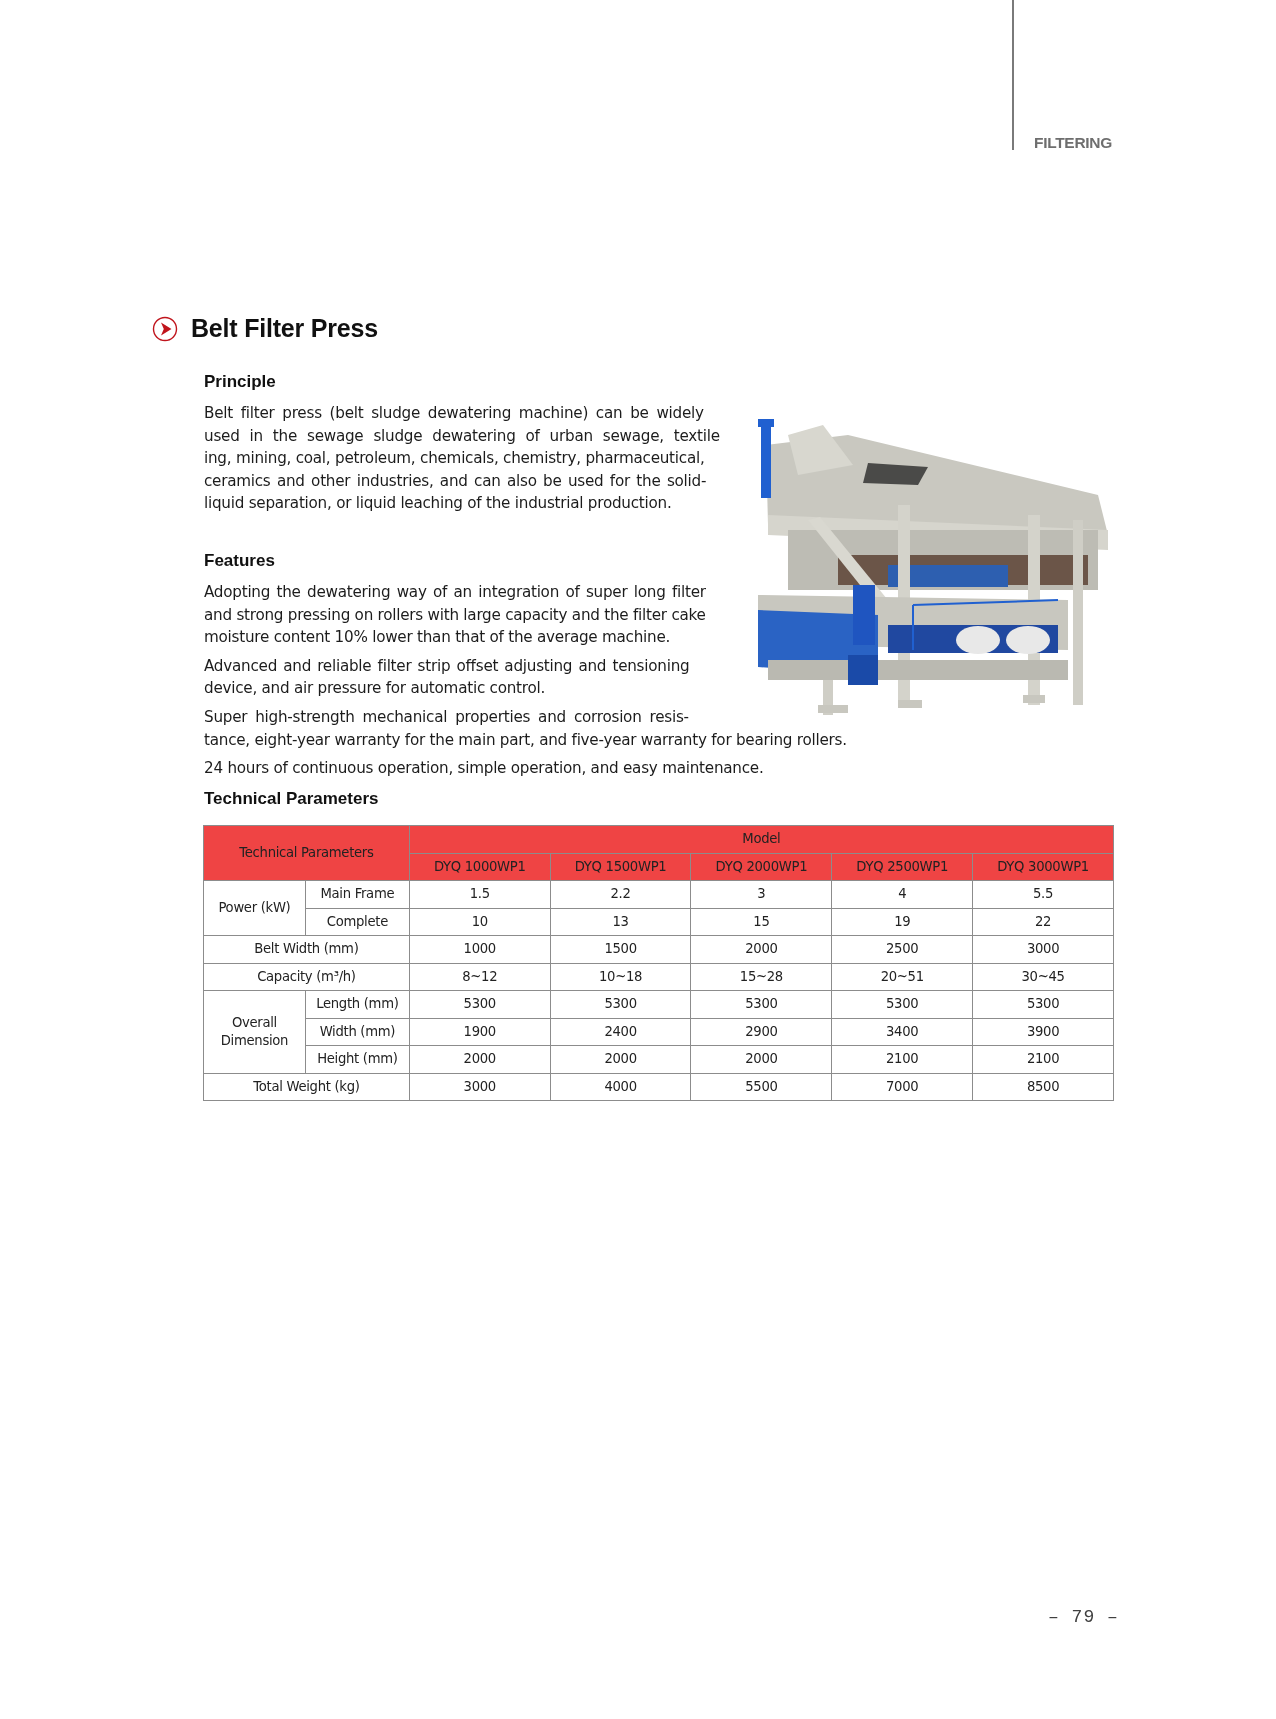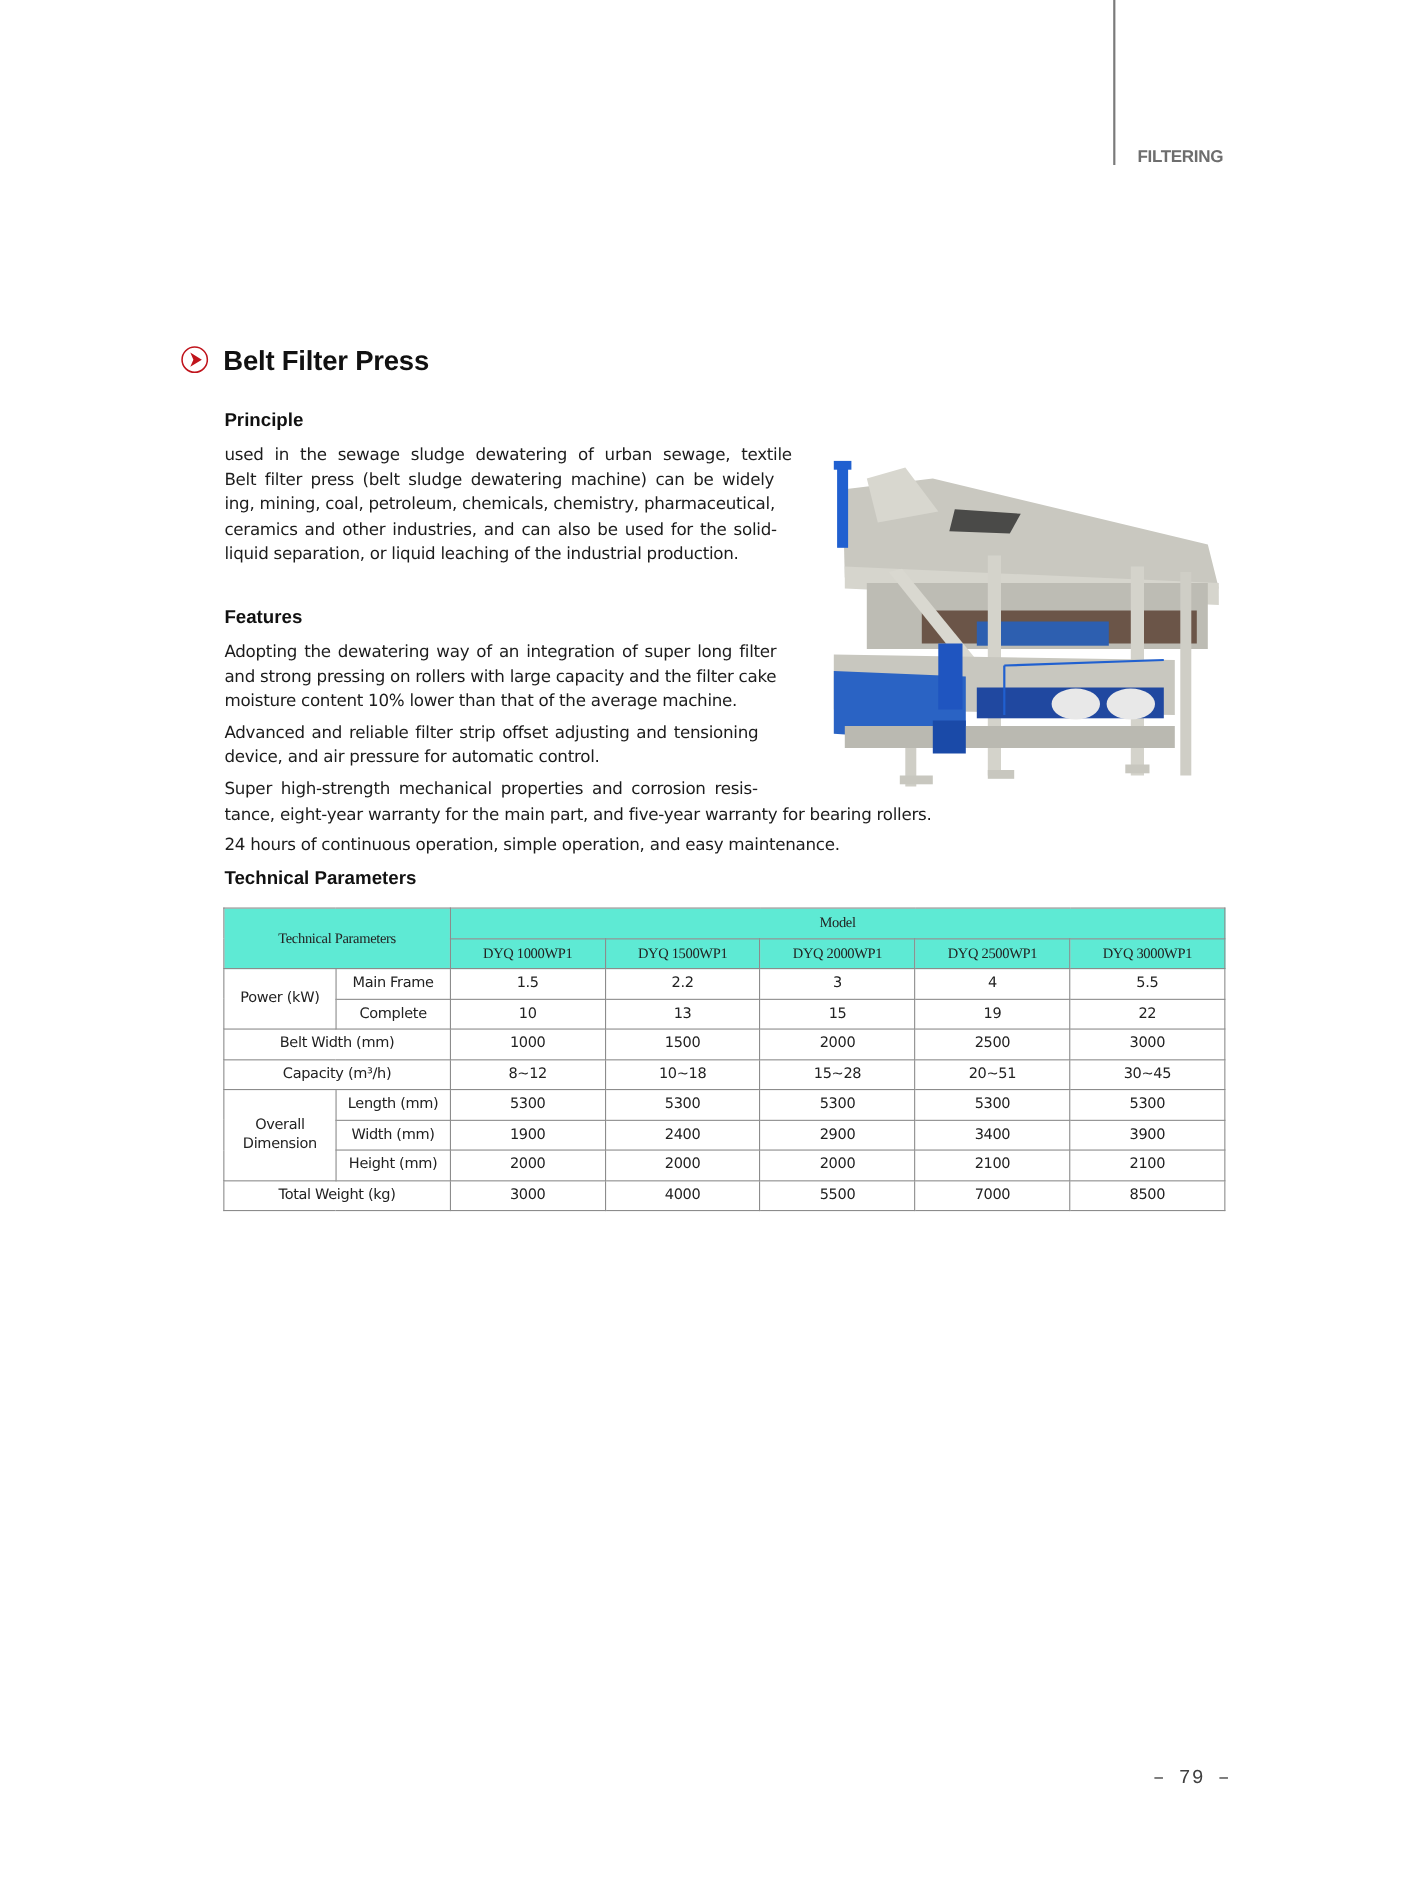--- a/index.html
+++ b/index.html
@@ -1,48 +1,48 @@
 <!DOCTYPE html>
 <html><head>
 <meta charset="utf-8">
 <style>
   html, body { margin: 0; padding: 0; background: #ffffff; }
   body { width: 1276px; height: 1719px; position: relative; overflow: hidden; font-family: "Liberation Sans", sans-serif; color: #1a1a1a; }
   .vrule { position: absolute; left: 1012px; top: 0; width: 2px; height: 150px; background: #7a7a7a; }
   .section-tag { position: absolute; left: 1034px; top: 134px; font-family: "Liberation Sans", sans-serif; font-weight: bold; font-size: 15.5px; color: #6e6e6e; letter-spacing: -0.3px; }
-  .title-row { position: absolute; left: 164px; top: 314px; display: flex; align-items: flex-start; }
+  .title-row { position: absolute; left: 152px; top: 314px; display: flex; align-items: center; }
   .title-icon { width: 26px; height: 26px; }
   .title { margin-left: 13px; font-size: 25px; font-weight: bold; color: #111; letter-spacing: -0.2px; }
   .h2 { position: absolute; left: 204px; font-size: 17px; font-weight: bold; color: #111; }
   .body { position: absolute; left: 204px; font-family: "DejaVu Sans", sans-serif; font-size: 15.2px; line-height: 22.6px; color: #1c1c1c; letter-spacing: -0.25px; }
   .p { margin: 0 0 6px 0; }
   .photo { position: absolute; left: 728px; top: 405px; width: 390px; height: 325px; }
   table.params { position: absolute; left: 203px; top: 825px; width: 911px; border-collapse: collapse; font-family: "DejaVu Sans", sans-serif; font-size: 13.2px; color: #222; letter-spacing: -0.3px; }
   table.params td { border: 1.5px solid #8c8c8c; text-align: center; vertical-align: middle; height: 26.5px; padding: 0; line-height: 18px; }
-  table.params td.hdr { background: #5eead4; font-family: Liberation Serif, serif; }
+  table.params td.hdr { background: #ef4444; }
   .pagenum { position: absolute; left: 1048px; top: 1607px; font-family: Liberation Mono, monospace; font-size: 18px; color: #404040; letter-spacing: 1px; }
 </style>
 </head>
 <body>
 
 <div class="vrule"></div>
 <div class="section-tag">FILTERING</div>
 
 <div class="title-row">
   <svg class="title-icon" viewBox="0 0 26 26">
     <circle cx="13" cy="13" r="11.5" fill="none" stroke="#c0141c" stroke-width="1.4"></circle>
     <path d="M9 6.5 L19.5 13 L9 19.5 L11.8 13 Z" fill="#c0141c"></path>
   </svg>
   <span class="title">Belt Filter Press</span>
 </div>
 
 <div class="h2" style="top:372px;">Principle</div>
 <div class="body" style="top:402px; width:518px;">
+  <div style="word-spacing:3.2px">Belt filter press (belt sludge dewatering machine) can be widely</div>
   <div style="word-spacing:5.4px">used in the sewage sludge dewatering of urban sewage, textile</div>
-  <div style="word-spacing:3.2px">Belt filter press (belt sludge dewatering machine) can be widely</div>
   <div style="word-spacing:0px">ing, mining, coal, petroleum, chemicals, chemistry, pharmaceutical,</div>
   <div style="word-spacing:1.8px">ceramics and other industries, and can also be used for the solid-</div>
   <div>liquid separation, or liquid leaching of the industrial production.</div>
 </div>
 
 <div class="h2" style="top:551px;">Features</div>
 <div class="body" style="top:581px; width:900px;">
   <div class="p">
     <div style="word-spacing:1.8px">Adopting the dewatering way of an integration of super long filter</div>
     <div>and strong pressing on rollers with large capacity and the filter cake</div>

